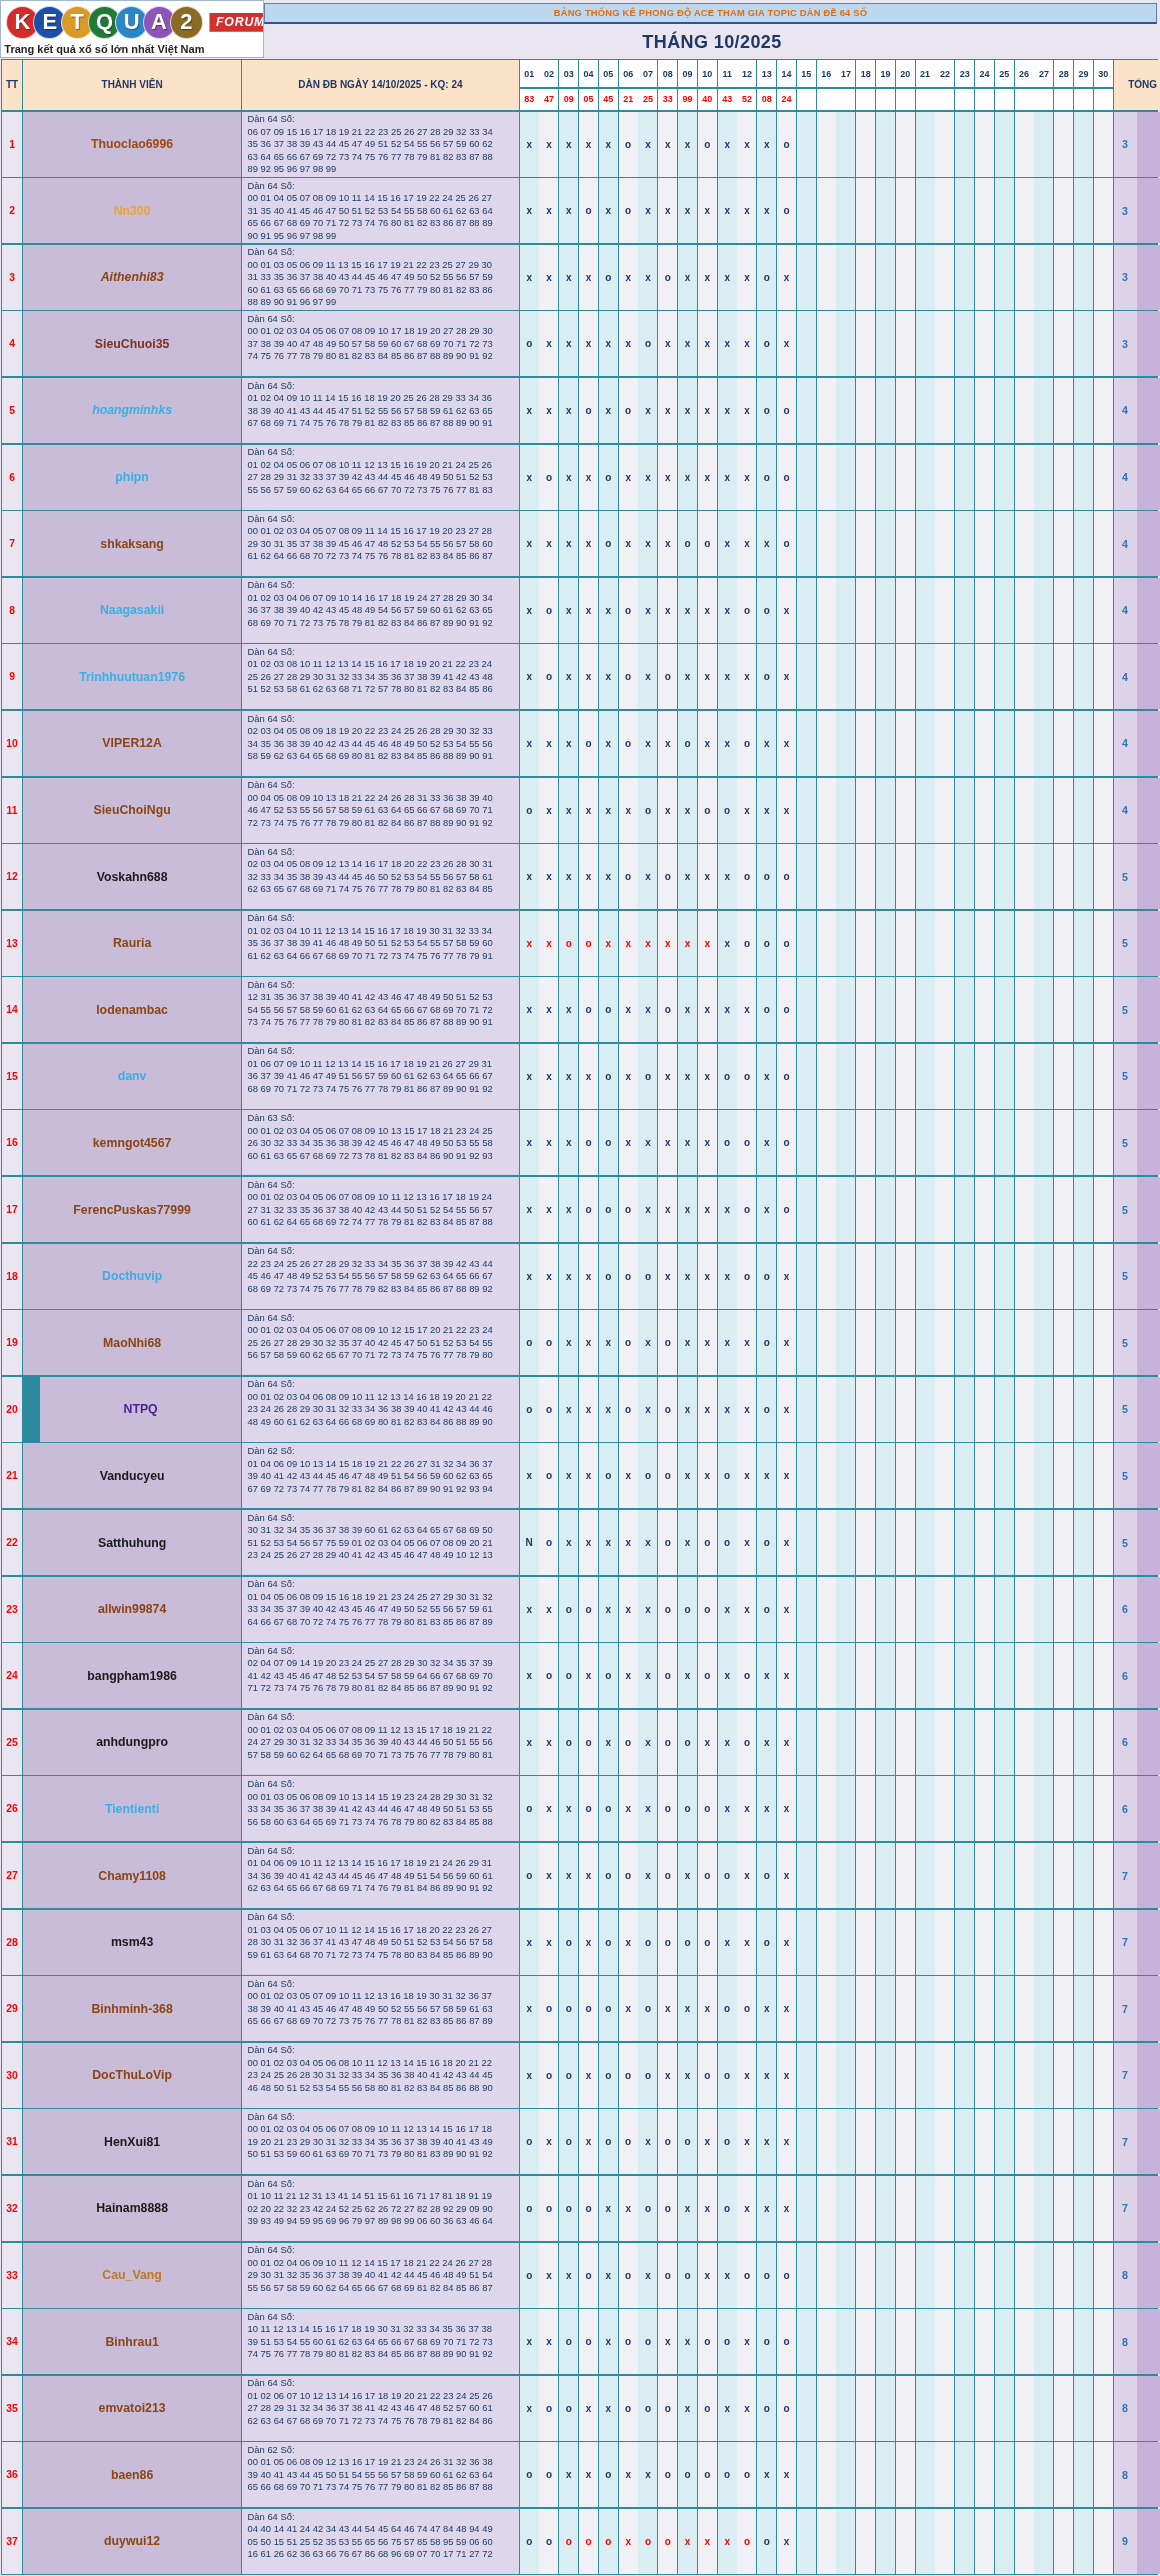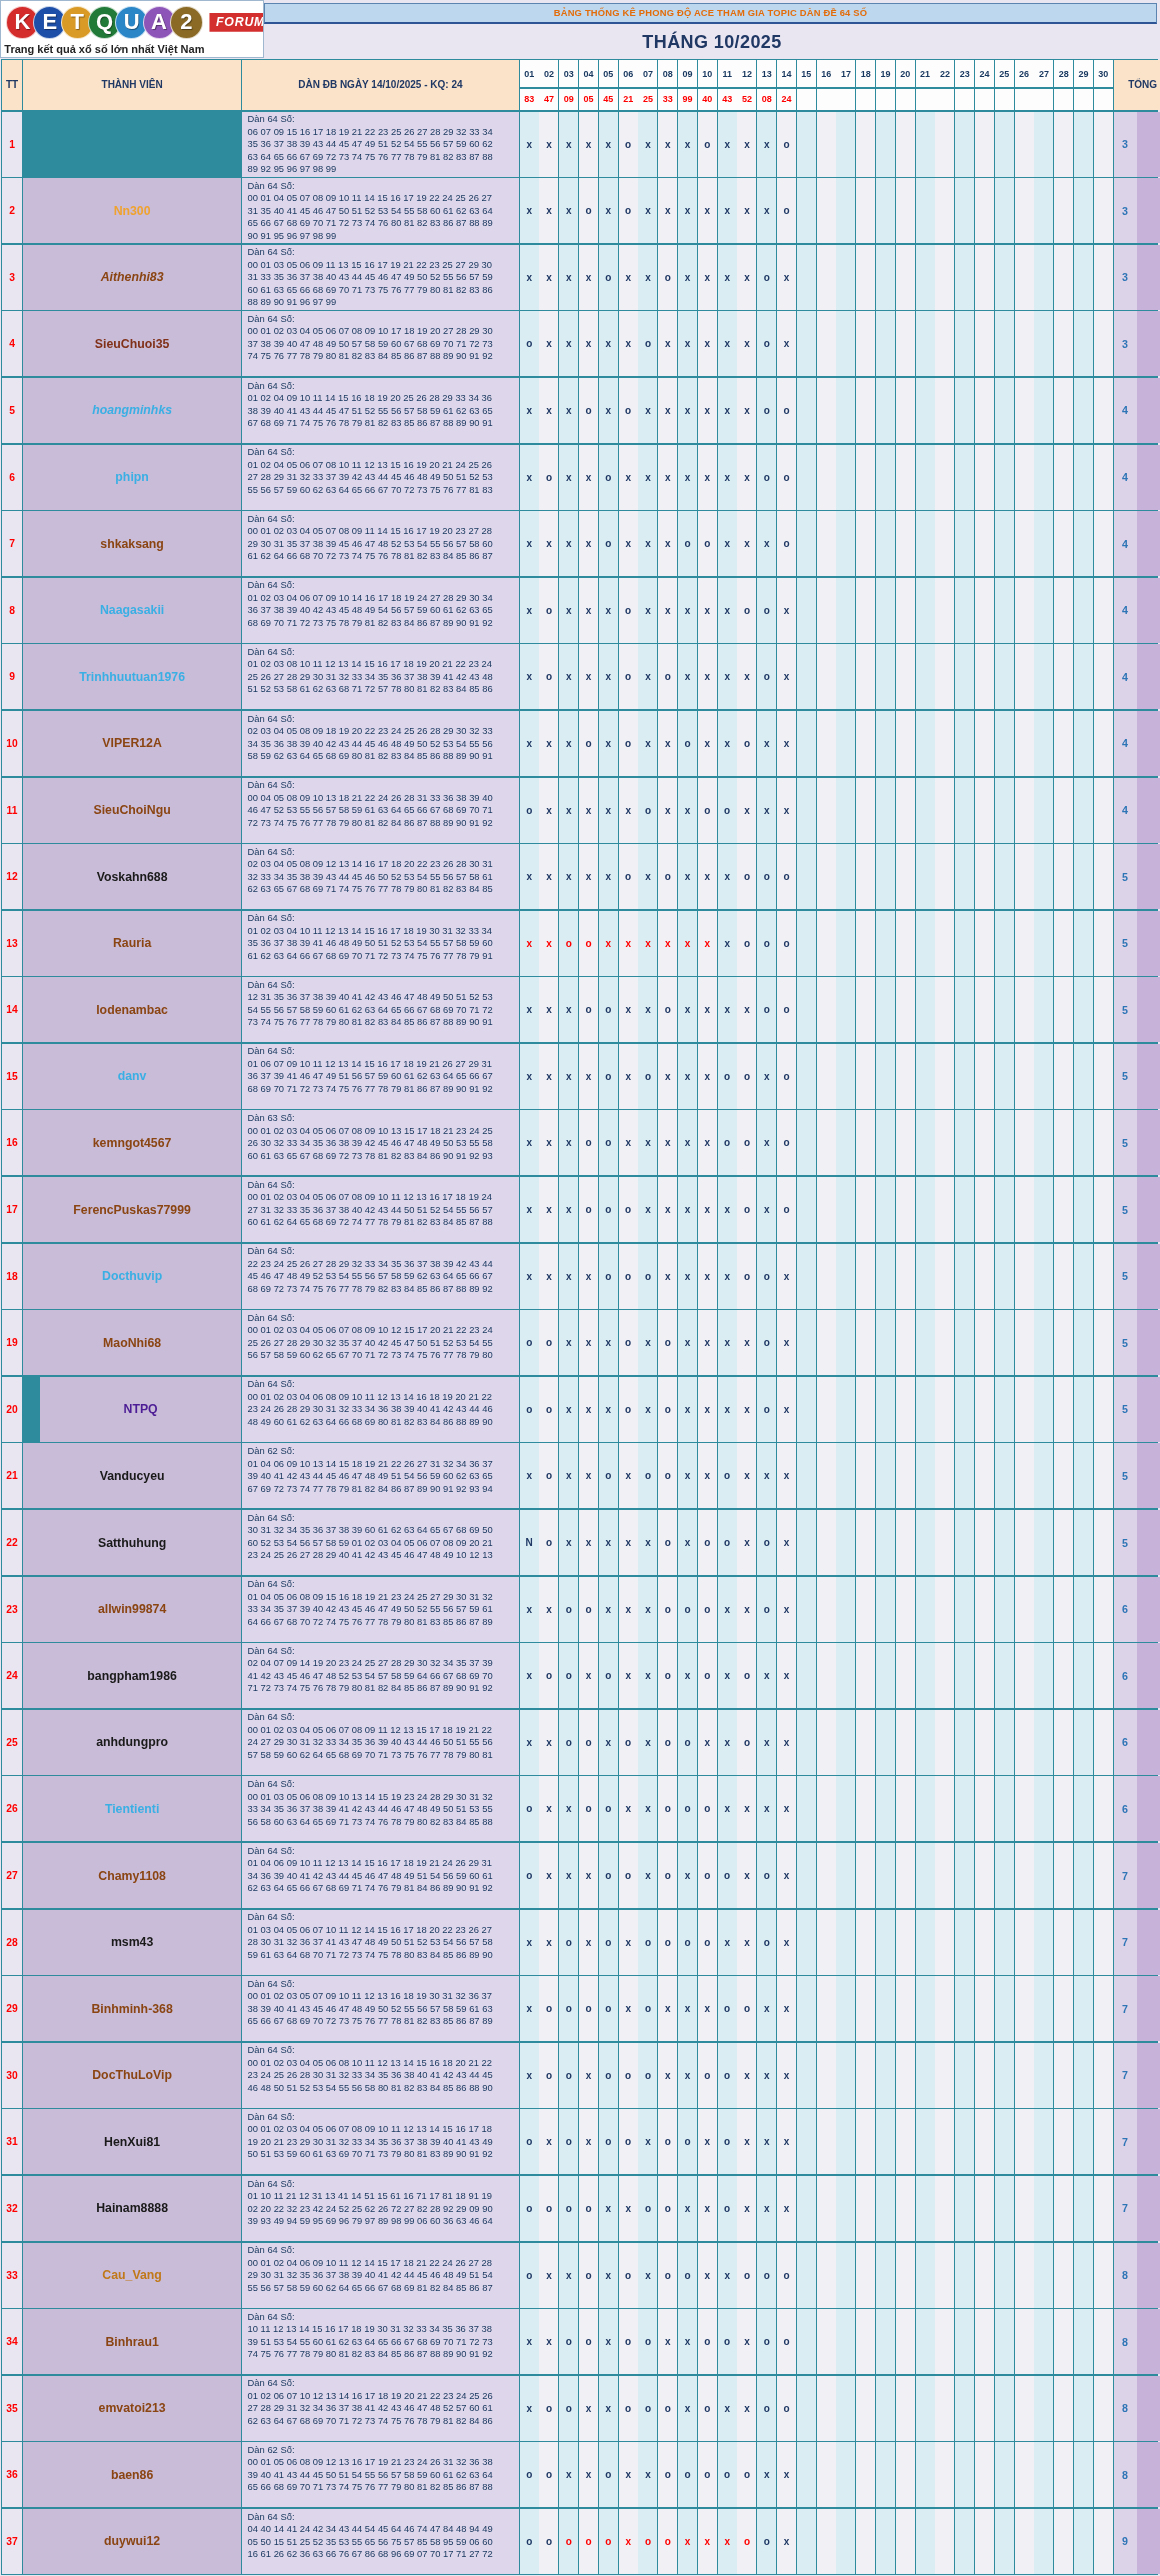--- a/index.html
+++ b/index.html
@@ -156,20 +156,21 @@
     <div class="c dayhdr" style="grid-area: 1 / 30;">27</div>
     <div class="c reshdr" style="grid-area: 2 / 30;"></div>
     <div class="c dayhdr" style="grid-area: 1 / 31;">28</div>
     <div class="c reshdr" style="grid-area: 2 / 31;"></div>
     <div class="c dayhdr" style="grid-area: 1 / 32;">29</div>
     <div class="c reshdr" style="grid-area: 2 / 32;"></div>
     <div class="c dayhdr" style="grid-area: 1 / 33;">30</div>
     <div class="c reshdr" style="grid-area: 2 / 33;"></div>
     <div class="c hdr" style="grid-area: 1 / 34 / 3 / 36;">TỔNG KẾT</div>
     <div class="c tt" style="grid-area: 3 / 1;">1</div>
+    <div class="c name" style="grid-area: 3 / 2; color: rgb(156, 74, 14);">Thuoclao6996</div>
     <div class="c dan" style="grid-area: 3 / 3;">
       <div>Dàn 64 Số:</div>
       <div>06 07 09 15 16 17 18 19 21 22 23 25 26 27 28 29 32 33 34</div>
       <div>35 36 37 38 39 43 44 45 47 49 51 52 54 55 56 57 59 60 62</div>
       <div>63 64 65 66 67 69 72 73 74 75 76 77 78 79 81 82 83 87 88</div>
       <div>89 92 95 96 97 98 99</div>
     </div>
     <div class="c day-odd" style="grid-area: 3 / 4;">
       <span class="mark">x</span>
     </div>
@@ -1590,21 +1591,21 @@
     <div class="c day-even" style="grid-area: 23 / 31;"></div>
     <div class="c day-odd" style="grid-area: 23 / 32;"></div>
     <div class="c day-even" style="grid-area: 23 / 33;"></div>
     <div class="c tot1" style="grid-area: 23 / 34;">5</div>
     <div class="c tot2" style="grid-area: 23 / 35;">9</div>
     <div class="c tt" style="grid-area: 24 / 1;">22</div>
     <div class="c name" style="grid-area: 24 / 2; color: rgb(26, 26, 26);">Satthuhung</div>
     <div class="c dan" style="grid-area: 24 / 3;">
       <div>Dàn 64 Số:</div>
       <div>30 31 32 34 35 36 37 38 39 60 61 62 63 64 65 67 68 69 50</div>
-      <div>60 52 53 54 56 57 58 59 01 02 03 04 05 06 07 08 09 20 21</div>
+      <div>51 52 53 54 56 57 75 59 01 02 03 04 05 06 07 08 09 20 21</div>
       <div>23 24 25 26 27 28 29 40 41 42 43 45 46 47 48 49 10 12 13</div>
     </div>
     <div class="c day-odd" style="grid-area: 24 / 4;">
       <span class="mark">N</span>
     </div>
     <div class="c day-even" style="grid-area: 24 / 5;">
       <span class="mark">o</span>
     </div>
     <div class="c day-odd" style="grid-area: 24 / 6;">
       <span class="mark">x</span>

